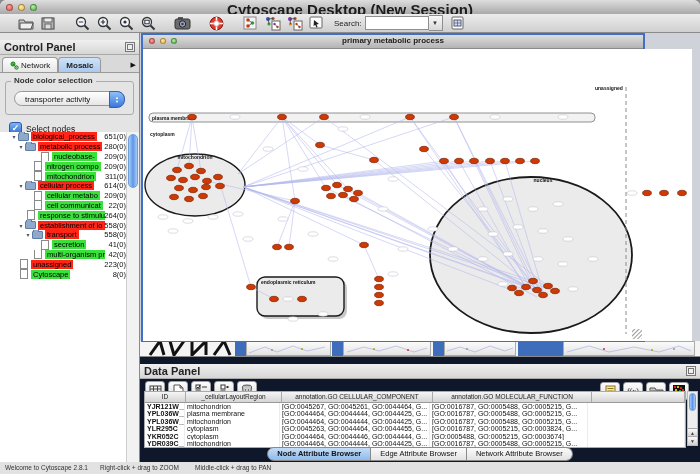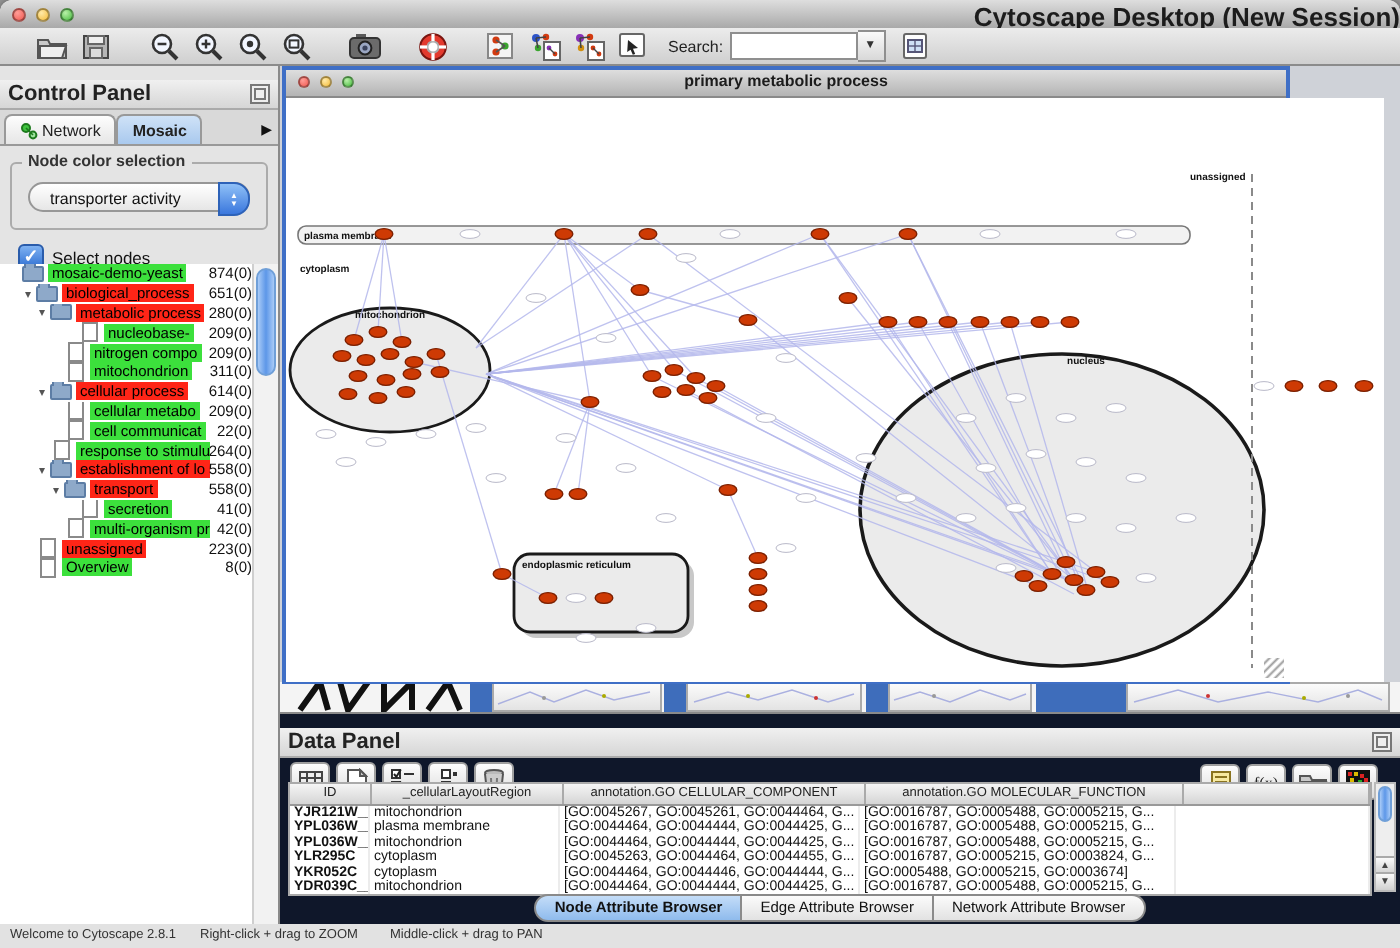--- a/index.html
+++ b/index.html
@@ -1,19 +1,19 @@
 <!DOCTYPE html>
 <html><head>
 <meta charset="utf-8">
 <style>
   html,body{margin:0;padding:0;background:#9a9a9a;font-family:"Liberation Sans",sans-serif;}
   #app{position:relative;width:700px;height:474px;background:#e8e8e8;overflow:hidden;border-radius:6px 6px 0 0;box-shadow:0 0 4px #555;}
   
   #titlebar{position:absolute;left:0;top:0;width:700px;height:14px;background:linear-gradient(#dedede,#a9a9a9);border-bottom:1px solid #777;border-radius:6px 6px 0 0;}
-  #titlebar .title{position:absolute;left:0;right:0;top:1px;text-align:right;font-size:13px;font-weight:bold;color:#1c1c1c;}
+  #titlebar .title{position:absolute;left:0;right:0;top:1px;text-align:center;font-size:15px;font-weight:bold;color:#1c1c1c;}
   .lights{position:absolute;left:6px;top:4px;display:flex;gap:5px;}
   .light{width:7px;height:7px;border-radius:50%;box-sizing:border-box;border:1px solid rgba(0,0,0,.35);}
   .light.red{background:radial-gradient(circle at 35% 30%,#ff9d97,#f25a52);}
   .light.yellow{background:radial-gradient(circle at 35% 30%,#ffe9a8,#f5bd3b);}
   .light.green{background:radial-gradient(circle at 35% 30%,#b8f0a8,#47ba3e);}
   .lights.small .light{width:6px;height:6px;}
   
   #toolbar{position:absolute;left:0;top:14px;width:700px;height:19px;background:linear-gradient(#ececec,#cfcfcf);border-bottom:1px solid #8b8b8b;display:flex;align-items:center;padding-left:16px;box-sizing:border-box;}
   .tbtn{width:20px;height:16px;display:flex;align-items:center;justify-content:center;margin-right:2px;}
   .tbtn svg{display:block;}
@@ -262,26 +262,20 @@
     <div id="select-row">
       <div id="select-cb">✓</div>
       <span id="select-label">Select nodes</span>
     </div>
     <div id="tree-header">
       <span class="c1">Network</span>
       <span class="c2">Nodes</span>
       <div class="div"></div>
     </div>
     <div id="tree">
-        <div class="tree-row" style="padding-left: 3px;">
-          <span class="tw"></span>
-          <span class="fold"></span>
-          <span class="chip green">mosaic-demo-yeast</span>
-          <span class="cnt">874(0)</span>
-        </div>
         <div class="tree-row" style="padding-left: 10px;">
           <span class="tw">▾</span>
           <span class="fold"></span>
           <span class="chip red">biological_process</span>
           <span class="cnt">651(0)</span>
         </div>
         <div class="tree-row" style="padding-left: 17px;">
           <span class="tw">▾</span>
           <span class="fold"></span>
           <span class="chip red">metabolic process</span>
@@ -355,21 +349,21 @@
         </div>
         <div class="tree-row" style="padding-left: 10px;">
           <span class="tw"></span>
           <span class="pagei"></span>
           <span class="chip red">unassigned</span>
           <span class="cnt">223(0)</span>
         </div>
         <div class="tree-row" style="padding-left: 10px;">
           <span class="tw"></span>
           <span class="pagei"></span>
-          <span class="chip green">Overview</span>
+          <span class="chip green">Cytoscape</span>
           <span class="cnt">8(0)</span>
         </div>
       </div>
     <div id="tree-scroll">
         <div id="tree-thumb"></div>
       </div>
   </div>
 
   <div id="desktop">
     <div id="bg-strip">

